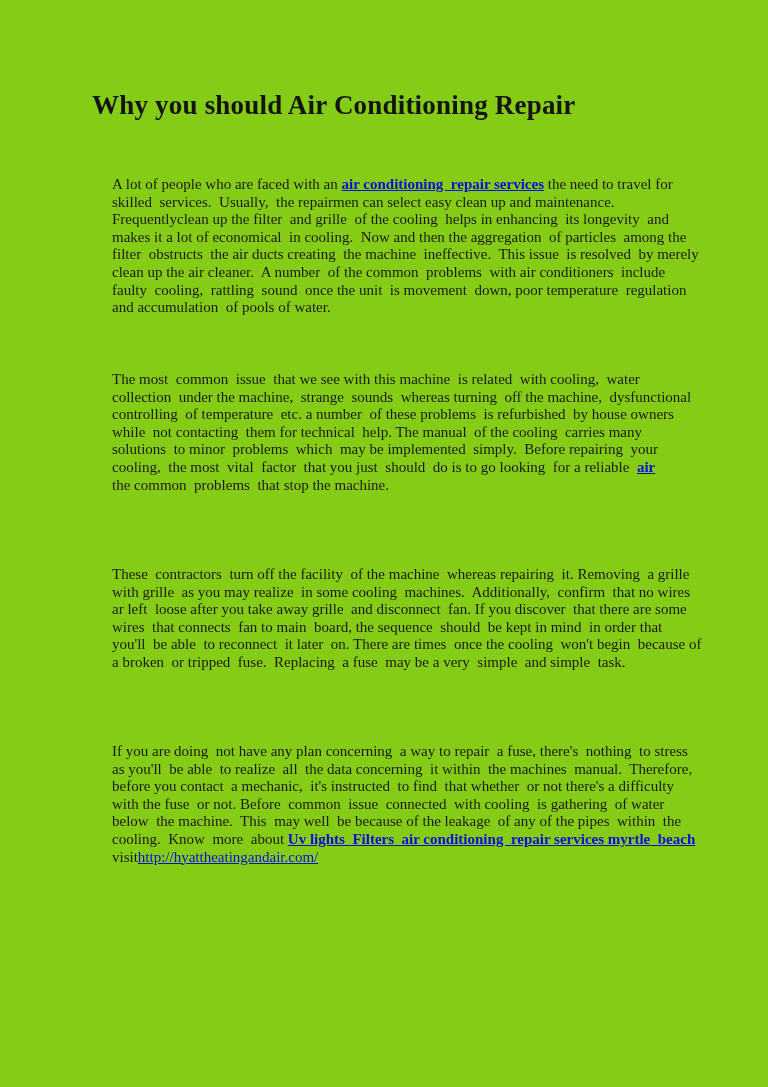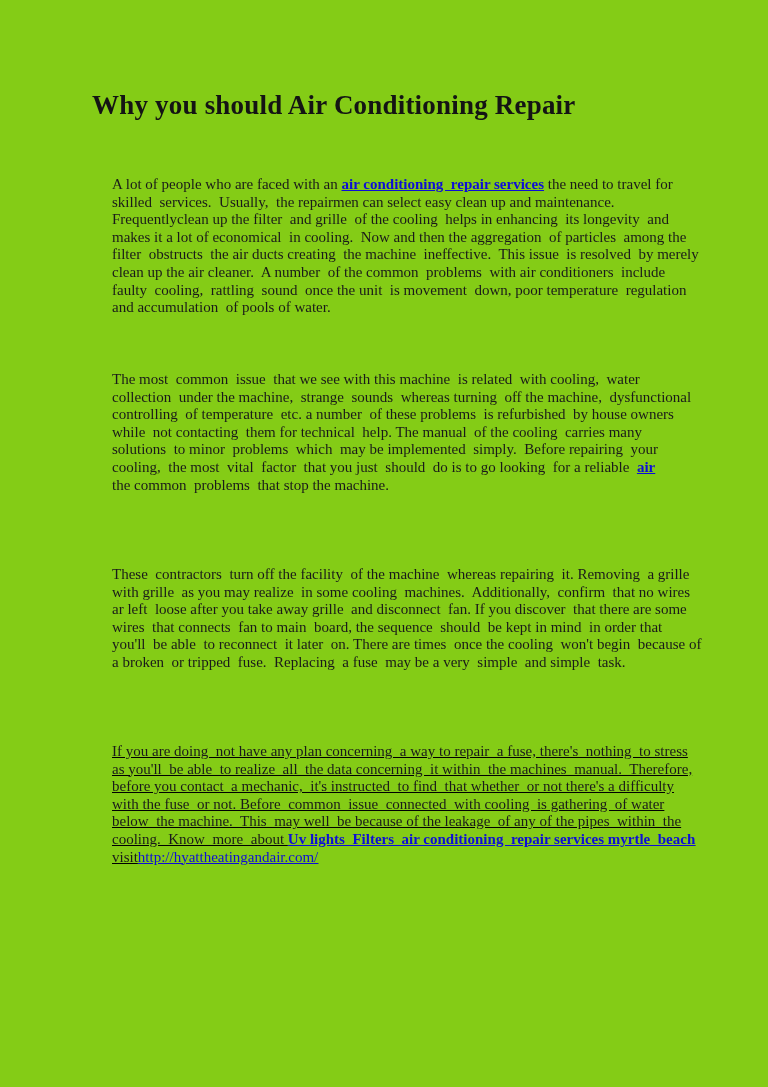--- a/index.html
+++ b/index.html
@@ -80,21 +80,21 @@
         <div class="ln"><span class="seg-plain">the common  problems  that stop the machine.</span></div>
       </div>
       <div class="para" style="top: 566px;">
         <div class="ln"><span class="seg-plain">These  contractors  turn off the facility  of the machine  whereas repairing  it. Removing  a grille</span></div>
         <div class="ln"><span class="seg-plain">with grille  as you may realize  in some cooling  machines.  Additionally,  confirm  that no wires</span></div>
         <div class="ln"><span class="seg-plain">ar left  loose after you take away grille  and disconnect  fan. If you discover  that there are some</span></div>
         <div class="ln"><span class="seg-plain">wires  that connects  fan to main  board, the sequence  should  be kept in mind  in order that</span></div>
         <div class="ln"><span class="seg-plain">you'll  be able  to reconnect  it later  on. There are times  once the cooling  won't begin  because of</span></div>
         <div class="ln"><span class="seg-plain">a broken  or tripped  fuse.  Replacing  a fuse  may be a very  simple  and simple  task.</span></div>
       </div>
-      <div class="para" style="top: 743px; text-decoration: underline;">
+      <div class="para" style="top: 743px;">
         <div class="ln"><span class="seg-plain">If you are doing  not have any plan concerning  a way to repair  a fuse, there's  nothing  to stress</span></div>
         <div class="ln"><span class="seg-plain">as you'll  be able  to realize  all  the data concerning  it within  the machines  manual.  Therefore,</span></div>
         <div class="ln"><span class="seg-plain">before you contact  a mechanic,  it's instructed  to find  that whether  or not there's a difficulty</span></div>
         <div class="ln"><span class="seg-plain">with the fuse  or not. Before  common  issue  connected  with cooling  is gathering  of water</span></div>
         <div class="ln"><span class="seg-plain">below  the machine.  This  may well  be because of the leakage  of any of the pipes  within  the</span></div>
         <div class="ln"><span class="seg-plain">cooling.  Know  more  about </span><span class="seg-boldlink">Uv lights  Filters  air conditioning  repair services myrtle  beach</span></div>
         <div class="ln"><span class="seg-plain">visit</span><span class="seg-link">http://hyattheatingandair.com/</span></div>
       </div>
     </div>
 </div>

